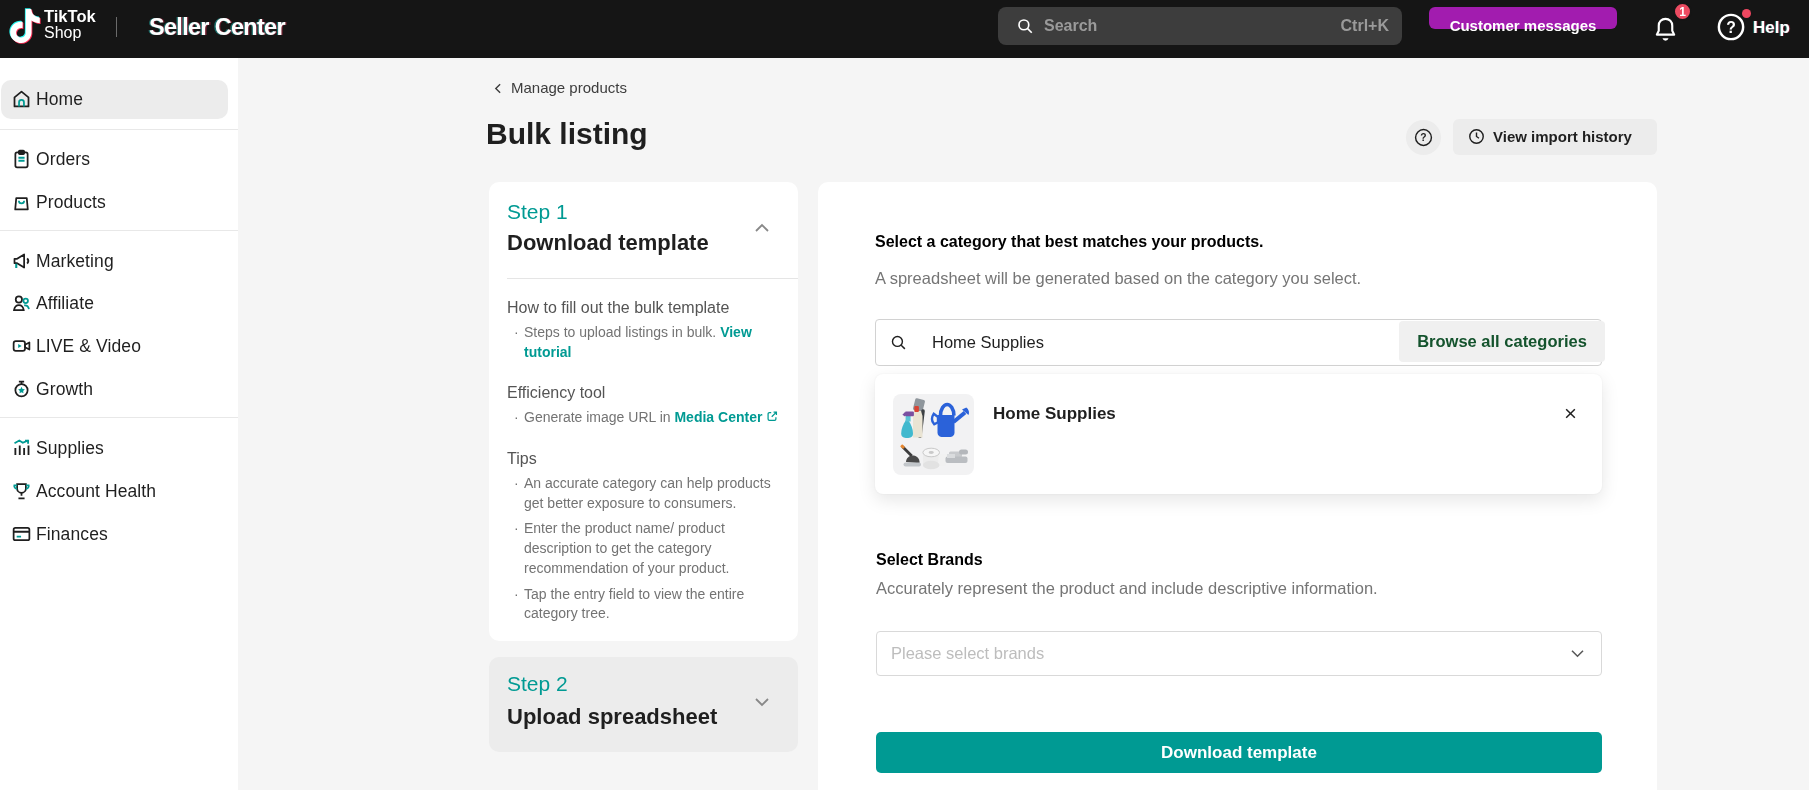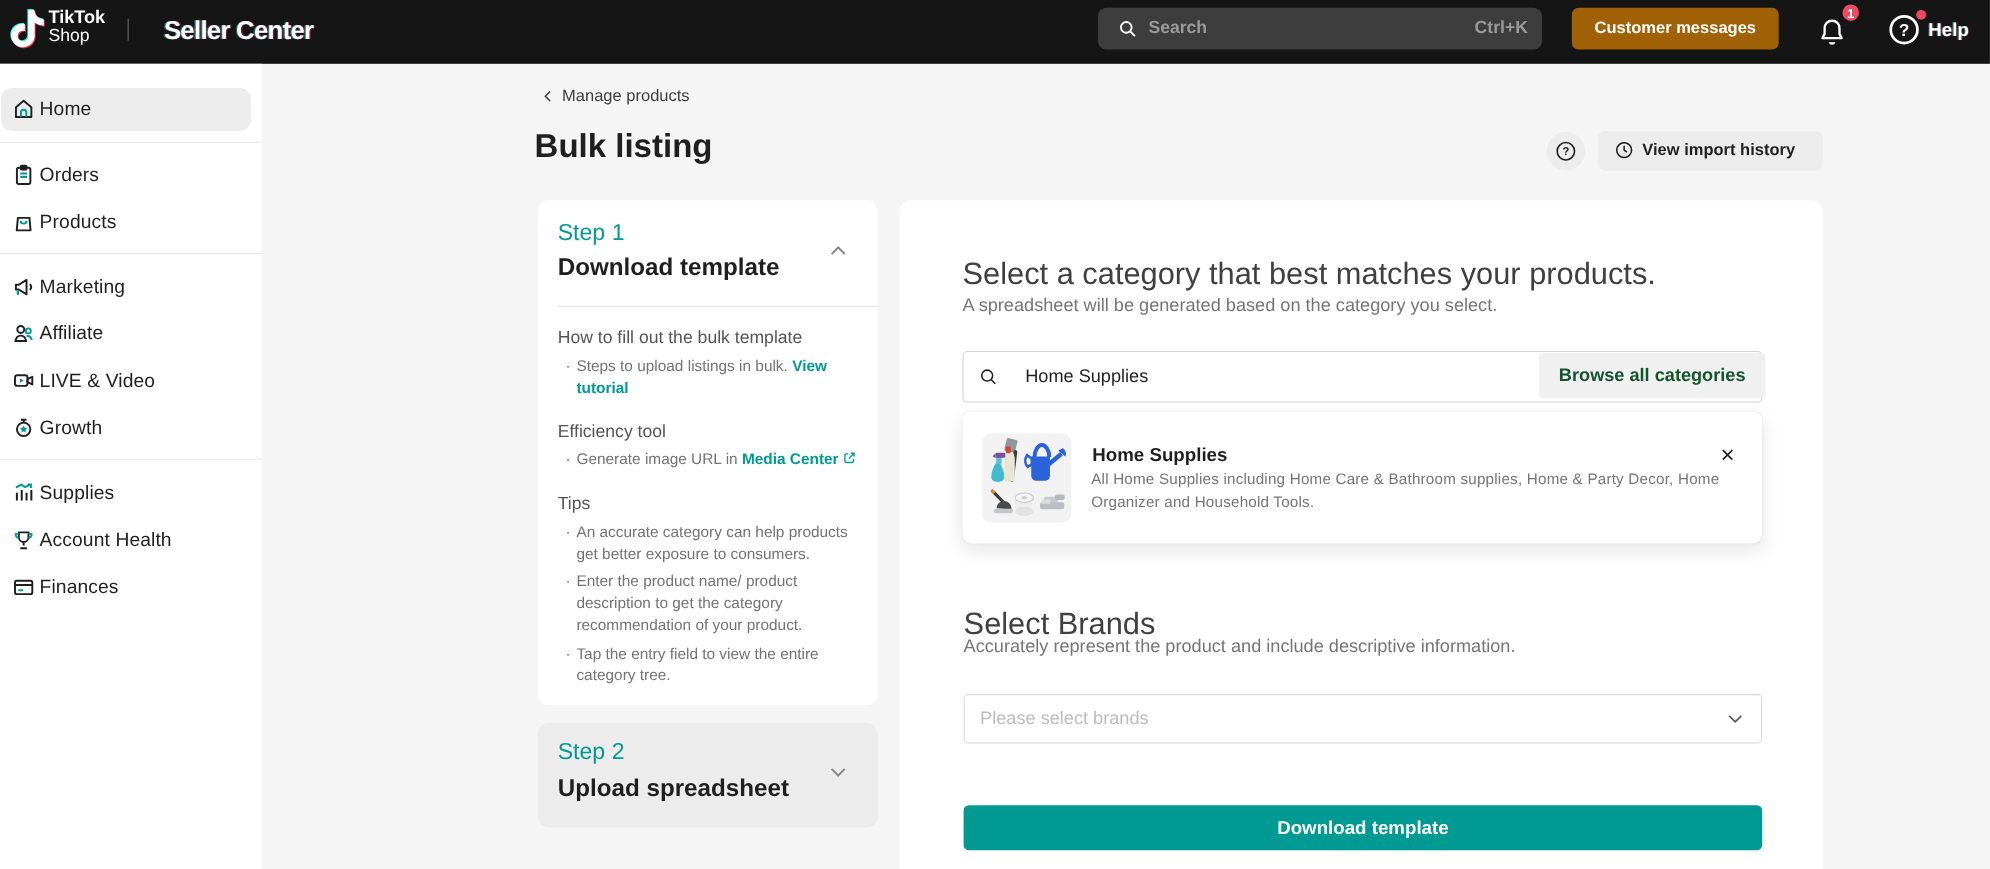--- a/index.html
+++ b/index.html
@@ -9,21 +9,21 @@
 
   
   #hdr { position:absolute; left:0; top:0; width:1809px; height:58px; background:#151515;text-decoration:underline; }
   #hdr .brandtxt { position:absolute; left:44px; top:8px; color:#fff; line-height:16px; font-size:16px; }
   #hdr .brandtxt b { font-size:16.5px; }
   #sellerc { position:absolute; left:136px; top:14px; color:#fff; font-size:23.5px; font-weight:bold; letter-spacing:-0.7px; text-shadow:-1.3px 0 0 rgba(37,244,238,.4), 1.3px 0 0 rgba(254,44,85,.4);margin-left:13px; }
   #hdiv { position:absolute; left:116px; top:17px; width:1px; height:20px; background:#6a6a6a; }
   #srch { position:absolute; left:998px; top:7px; width:404px; height:38px; background:#3d3d3d; border-radius:8px; }
   #srch .ph { position:absolute; left:46px; top:10px; font-size:16px; font-weight:bold; color:#9a9a9a; }
   #srch .ck { position:absolute; right:13px; top:10px; font-size:16px; font-weight:bold; color:#9a9a9a; }
-  #cmsg { position:absolute; left:1429px; top:7px; width:188px; height:38px; background:#a16207; border-radius:6px; color:#fff; font-size:15px; font-weight:bold; text-align:center; line-height:38px; }
+  #cmsg { position:absolute; left:1429px; top:7px; width:188px; height:22px; background:#a21caf; border-radius:6px; color:#fff; font-size:15px; font-weight:bold; text-align:center; line-height:38px; }
   #badge { position:absolute; left:1673px; top:2px; width:19px; height:19px; border-radius:50%; background:#ec4b61; border:2px solid #151515; color:#fff; font-size:12px; font-weight:bold; text-align:center; line-height:16px; }
   #hdot { position:absolute; left:1742px; top:9px; width:9px; height:9px; border-radius:50%; background:#ef4760; }
   #helptxt { position:absolute; left:1753px; top:18px; color:#fff; font-size:17px; font-weight:bold; text-shadow:-1px 0 0 rgba(37,244,238,.4), 1px 0 0 rgba(254,44,85,.4); }
 
   
   #side { position:absolute; left:0; top:58px; width:238px; height:732px; background:#fff; }
   #side .sel { position:absolute; left:1px; top:22px; width:227px; height:39px; background:#ececec; border-radius:10px; }
   .sdiv { position:absolute; left:0; width:238px; height:1px; background:#e8e8e8; }
   .mi { position:absolute; left:0; width:238px; height:24px; }
   .mi svg { position:absolute; left:11px; top:50%; transform:translateY(-50%); }
@@ -39,21 +39,21 @@
   #rcard { left:818px; top:182px; width:839px; height:640px; }
 
   .step { font-size:21px; font-weight:normal; color:#009a93; }
   .steph { font-size:22px; font-weight:bold; color:#1f1f1f; }
   .sect { font-size:16px; color:#545454; }
   .bullets { font-size:14px; color:#737373; line-height:19.7px; }
   .bullets .b { position:relative; padding-left:17px; margin-top:6px; }
   .bullets .b:before { content:"·"; position:absolute; left:7px; top:0; color:#737373; }
   .tlink { color:#009a93; font-weight:bold; }
 
-  .h2 { font-size:28px; font-weight:normal; color:#404040; }
+  .h2 { font-size:16px; font-weight:bold; color:#000000; }
   .sub { font-size:16.5px; color:#757575; }
 </style>
 </head>
 <body>
 
 <div id="hdr">
   <svg class="abs" style="left:8px;top:7px" width="34" height="38" viewBox="0 0 24 24">
     <g transform="translate(-0.6,-0.6)">
         <path fill="#25F4EE" d="M12.525.02c1.31-.02 2.61-.01 3.91-.02.08 1.53.63 3.09 1.75 4.17 1.12 1.11 2.7 1.62 4.24 1.79v4.03c-1.44-.05-2.89-.35-4.2-.97-.57-.26-1.1-.59-1.62-.93-.01 2.92.01 5.84-.02 8.75-.08 1.4-.54 2.79-1.35 3.94-1.31 1.92-3.58 3.17-5.91 3.21-1.43.08-2.86-.31-4.08-1.03-2.02-1.19-3.44-3.37-3.65-5.71-.02-.5-.03-1-.01-1.49.18-1.9 1.12-3.72 2.58-4.96 1.66-1.44 3.98-2.13 6.15-1.72.02 1.48-.04 2.96-.04 4.44-.99-.32-2.15-.23-3.02.37-.63.41-1.11 1.04-1.36 1.75-.21.51-.15 1.07-.14 1.61.24 1.64 1.82 3.02 3.5 2.87 1.12-.01 2.19-.66 2.77-1.61.19-.33.4-.67.41-1.06.1-1.79.06-3.57.07-5.36.01-4.03-.01-8.05.02-12.07z"></path>
       </g>
@@ -268,21 +268,20 @@
         <ellipse cx="38.2" cy="58.5" rx="2.6" ry="1.4" fill="#c9c9c9"></ellipse>
         <ellipse cx="38.2" cy="71" rx="8.3" ry="4.3" fill="#e2e2e2"></ellipse>
 
         <rect x="56" y="57.5" width="13" height="6" rx="1.5" fill="#c8cacd"></rect>
         <rect x="66" y="55.5" width="9" height="5" rx="2.5" fill="#b4b7bb"></rect>
         <rect x="52.5" y="62.5" width="22" height="6.5" rx="2" fill="#babdc1"></rect>
         <rect x="54" y="60" width="8" height="4" fill="#dadcde"></rect>
       </svg>
     </div>
     <div class="abs" style="left:118px;top:30px;font-size:17px;font-weight:bold;color:#1f1f1f">Home Supplies</div>
-    <div class="abs" style="left:117px;top:52px;width:600px;font-size:13.8px;color:#757575;line-height:20.5px;letter-spacing:.2px">All Home Supplies including Home Care &amp; Bathroom supplies, Home &amp; Party Decor, Home Organizer and Household Tools.</div>
     <svg class="abs" style="left:690px;top:34px" width="11" height="11" viewBox="0 0 14 14" stroke="#1f1f1f" stroke-width="1.9">
         <path d="M1.5 1.5 12.5 12.5 M12.5 1.5 1.5 12.5"></path>
       </svg>
   </div>
 
   <div class="abs h2" style="left:58px;top:369px">Select Brands</div>
   <div class="abs sub" style="left:58px;top:397px">Accurately represent the product and include descriptive information.</div>
 
   <div class="abs" style="left:58px;top:449px;width:726px;height:45px;background:#fff;border:1px solid #d9d9d9;border-radius:4px"></div>
   <div class="abs" style="left:73px;top:462px;font-size:16.5px;color:#bdbdbd">Please select brands</div>

